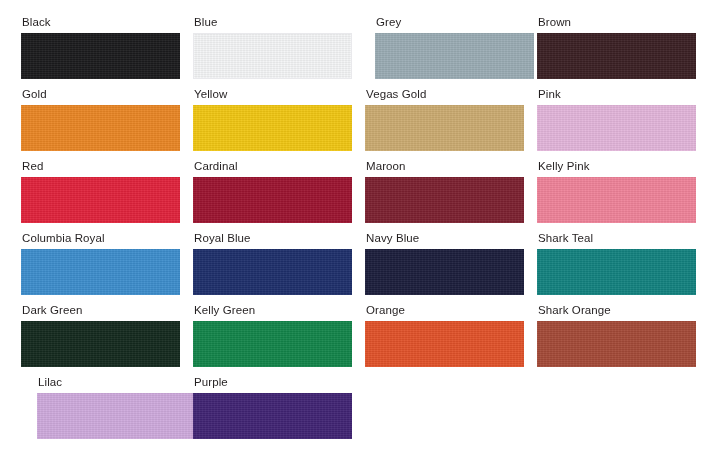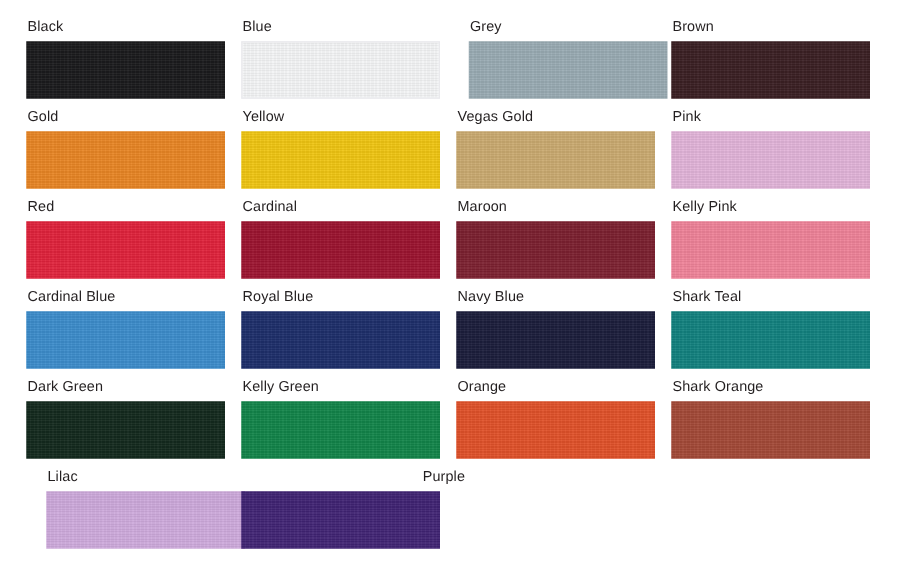--- a/index.html
+++ b/index.html
@@ -109,21 +109,21 @@
     </div>
     <div class="swatch-cell" style="left: 365px; top: 160px;">
       <div class="swatch-label" style="color: rgb(35, 31, 32);">Maroon</div>
       <div class="swatch-chip" style="width: 159px; height: 46px; background-color: rgb(124, 33, 48);"></div>
     </div>
     <div class="swatch-cell" style="left: 537px; top: 160px;">
       <div class="swatch-label" style="color: rgb(35, 31, 32);">Kelly Pink</div>
       <div class="swatch-chip" style="width: 159px; height: 46px; background-color: rgb(239, 131, 153);"></div>
     </div>
     <div class="swatch-cell" style="left: 21px; top: 232px;">
-      <div class="swatch-label" style="color: rgb(35, 31, 32);">Cardinal Blue</div>
+      <div class="swatch-label" style="color: rgb(35, 31, 32);">Columbia Royal</div>
       <div class="swatch-chip" style="width: 159px; height: 46px; background-color: rgb(61, 141, 204);"></div>
     </div>
     <div class="swatch-cell" style="left: 193px; top: 232px;">
       <div class="swatch-label" style="color: rgb(35, 31, 32);">Royal Blue</div>
       <div class="swatch-chip" style="width: 159px; height: 46px; background-color: rgb(30, 47, 107);"></div>
     </div>
     <div class="swatch-cell" style="left: 365px; top: 232px;">
       <div class="swatch-label" style="color: rgb(35, 31, 32);">Navy Blue</div>
       <div class="swatch-chip" style="width: 159px; height: 46px; background-color: rgb(28, 30, 60);"></div>
     </div>
@@ -145,16 +145,16 @@
     </div>
     <div class="swatch-cell" style="left: 537px; top: 304px;">
       <div class="swatch-label" style="color: rgb(35, 31, 32);">Shark Orange</div>
       <div class="swatch-chip" style="width: 159px; height: 46px; background-color: rgb(164, 74, 56);"></div>
     </div>
     <div class="swatch-cell" style="left: 21px; top: 376px; padding-left: 16px;">
       <div class="swatch-label" style="color: rgb(35, 31, 32);">Lilac</div>
       <div class="swatch-chip" style="width: 159px; height: 46px; background-color: rgb(206, 170, 220);"></div>
     </div>
     <div class="swatch-cell" style="left: 193px; top: 376px;">
-      <div class="swatch-label" style="color: rgb(35, 31, 32); text-align: right;">Purple</div>
+      <div class="swatch-label" style="color: rgb(35, 31, 32);">Purple</div>
       <div class="swatch-chip" style="width: 159px; height: 46px; background-color: rgb(65, 36, 116);"></div>
     </div>
   </div>
 
 </body></html>

